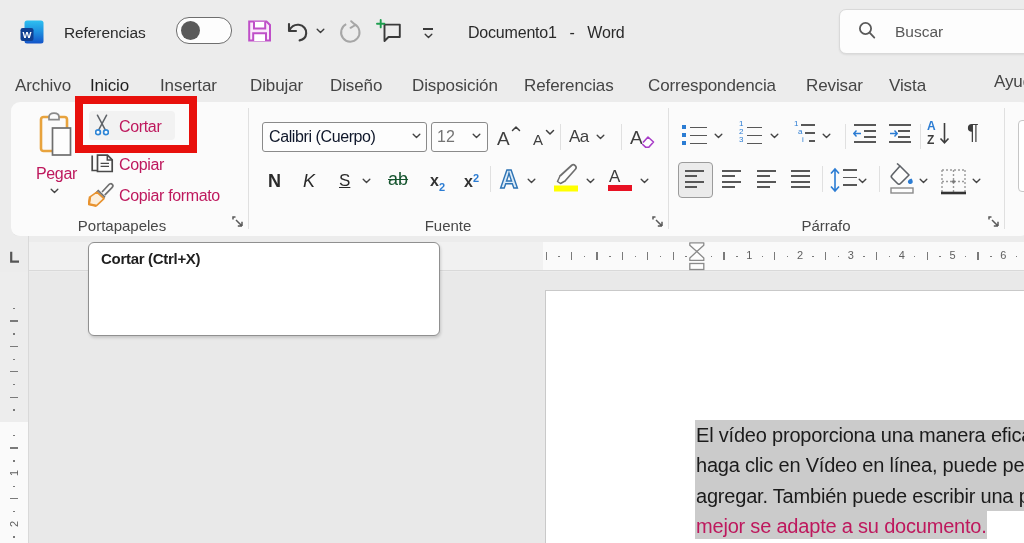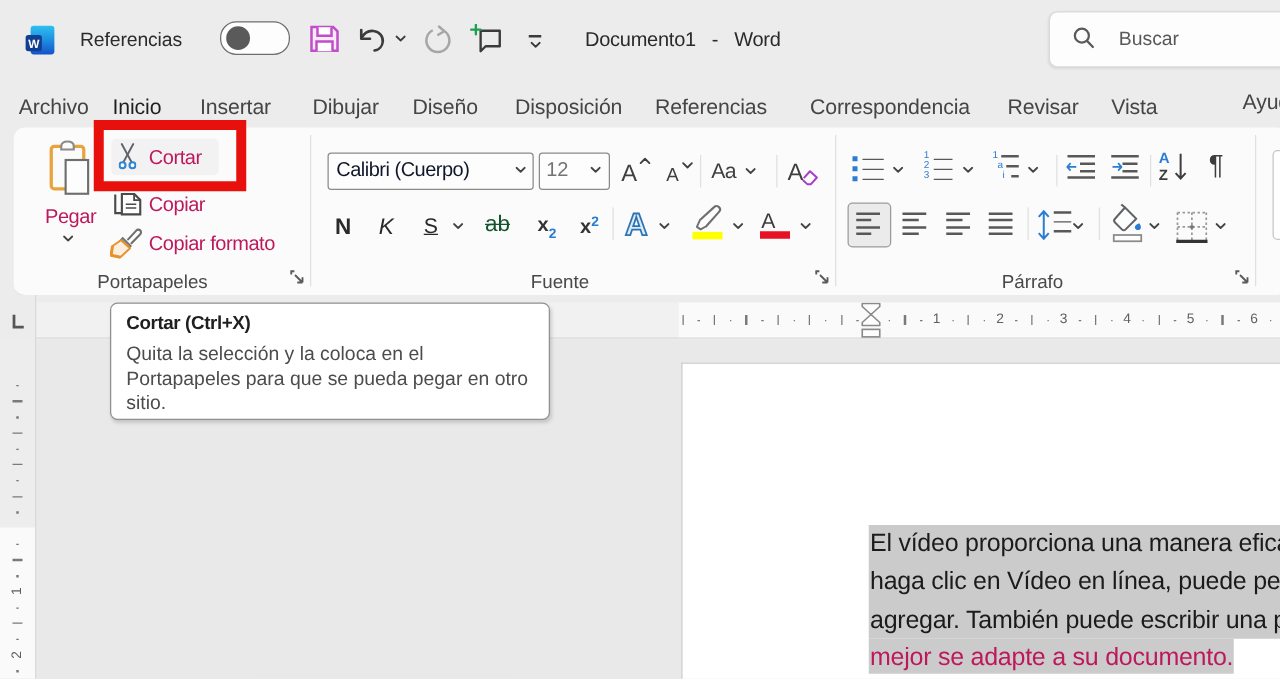--- a/index.html
+++ b/index.html
@@ -347,13 +347,12 @@
 <div class="abs" style="left:13px;top:536.3px;width:1.5px;height:1.5px;background:#7a7a7a"></div>
 <div class="abs" style="left:545px;top:290px;width:479px;height:253px;background:#fff;border-left:1px solid #c9c9c9;border-top:1px solid #c9c9c9"></div>
 <div class="abs" style="left:695px;top:420px;width:329px;height:91px;background:#cbcbcb"></div>
 <div class="abs" style="left:695px;top:511px;width:292px;height:28px;background:#cbcbcb"></div>
 <div class="abs" style="left:696px;top:420px;height:30px;line-height:30px;font-size:20px;color:#1b1b1b;white-space:nowrap;letter-spacing:-0.2px">El vídeo proporciona una manera eficaz de ayudarle</div>
 <div class="abs" style="left:696px;top:450.3px;height:30px;line-height:30px;font-size:20px;color:#1b1b1b;white-space:nowrap;letter-spacing:-0.2px">haga clic en Vídeo en línea, puede pegar el código</div>
 <div class="abs" style="left:696px;top:480.6px;height:30px;line-height:30px;font-size:20px;color:#1b1b1b;white-space:nowrap;letter-spacing:-0.2px">agregar. También puede escribir una palabra clave</div>
 <div class="abs" style="left:696px;top:510.9px;height:30px;line-height:30px;font-size:20px;color:#be185d;white-space:nowrap;letter-spacing:-0.2px">mejor se adapte a su documento.</div>
 <div class="abs" style="left:88px;top:242px;width:352px;height:94px;background:#fff;border:1.4px solid #909090;border-radius:6px;box-shadow:1px 2px 3px rgba(0,0,0,0.15);box-sizing:border-box;z-index:60">
 <div style="position:absolute;left:12px;top:7px;font-size:15px;font-weight:bold;color:#1f1f1f;letter-spacing:-0.3px">Cortar (Ctrl+X)</div>
-<div style="position:absolute;left:12px;top:31px;font-size:15.5px;color:#4c4c4c;line-height:19.6px;letter-spacing:0px">Quita la selección y la coloca en el<br>Portapapeles para que se pueda pegar en otro<br>sitio.</div>
 </div>
 </body></html>

